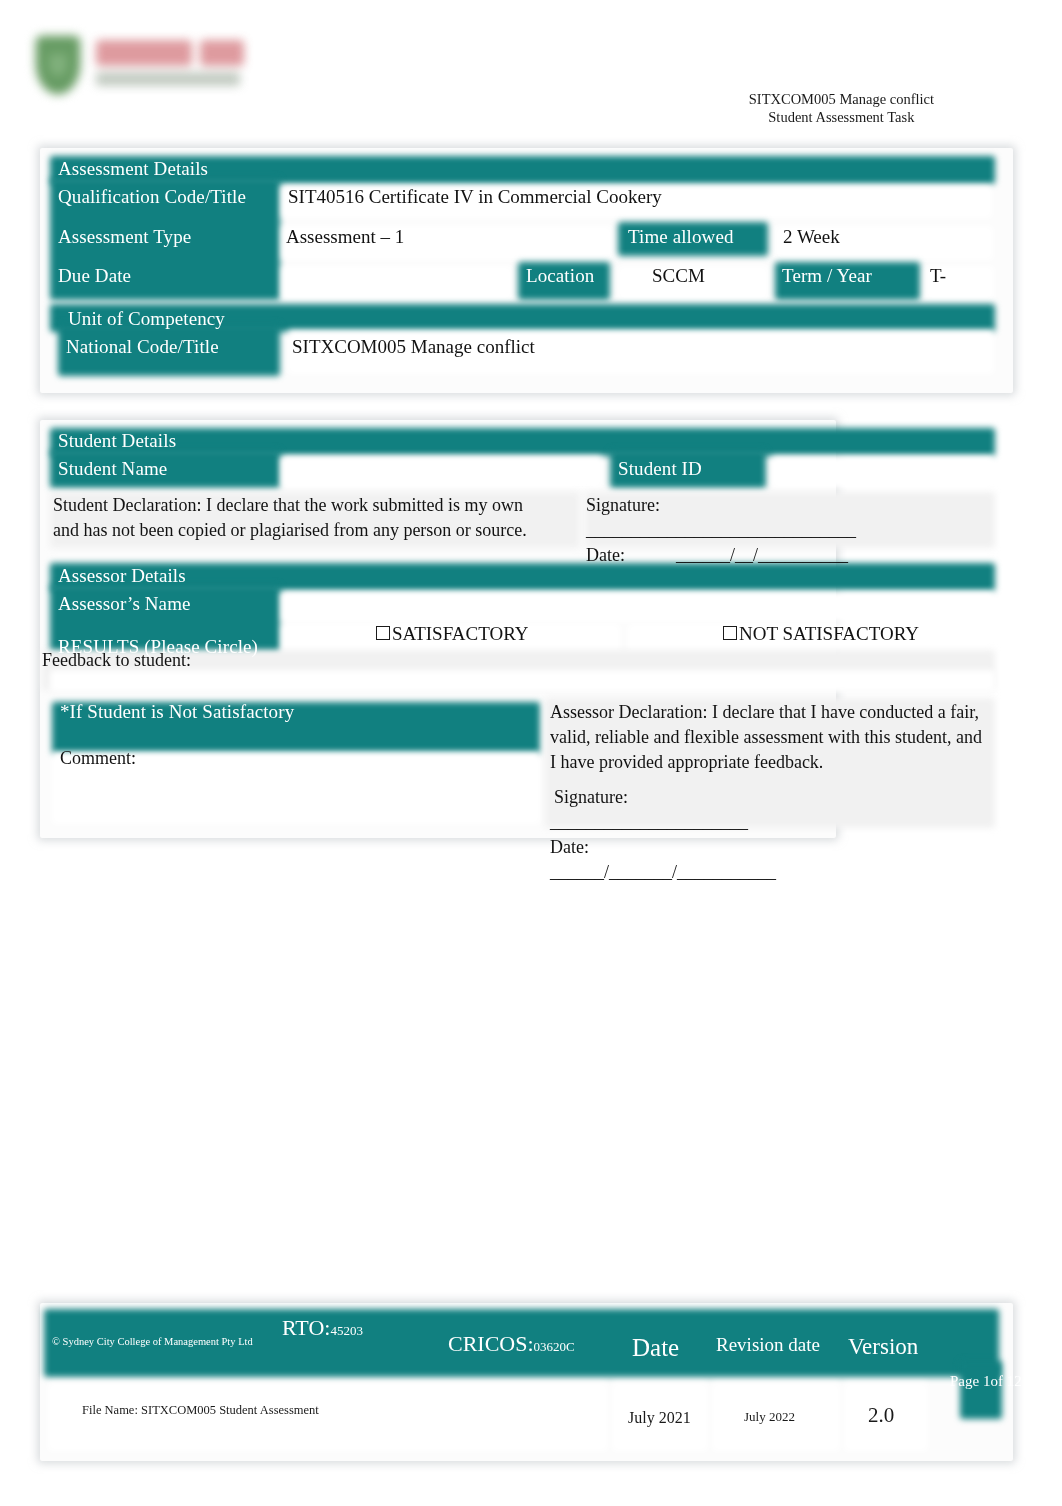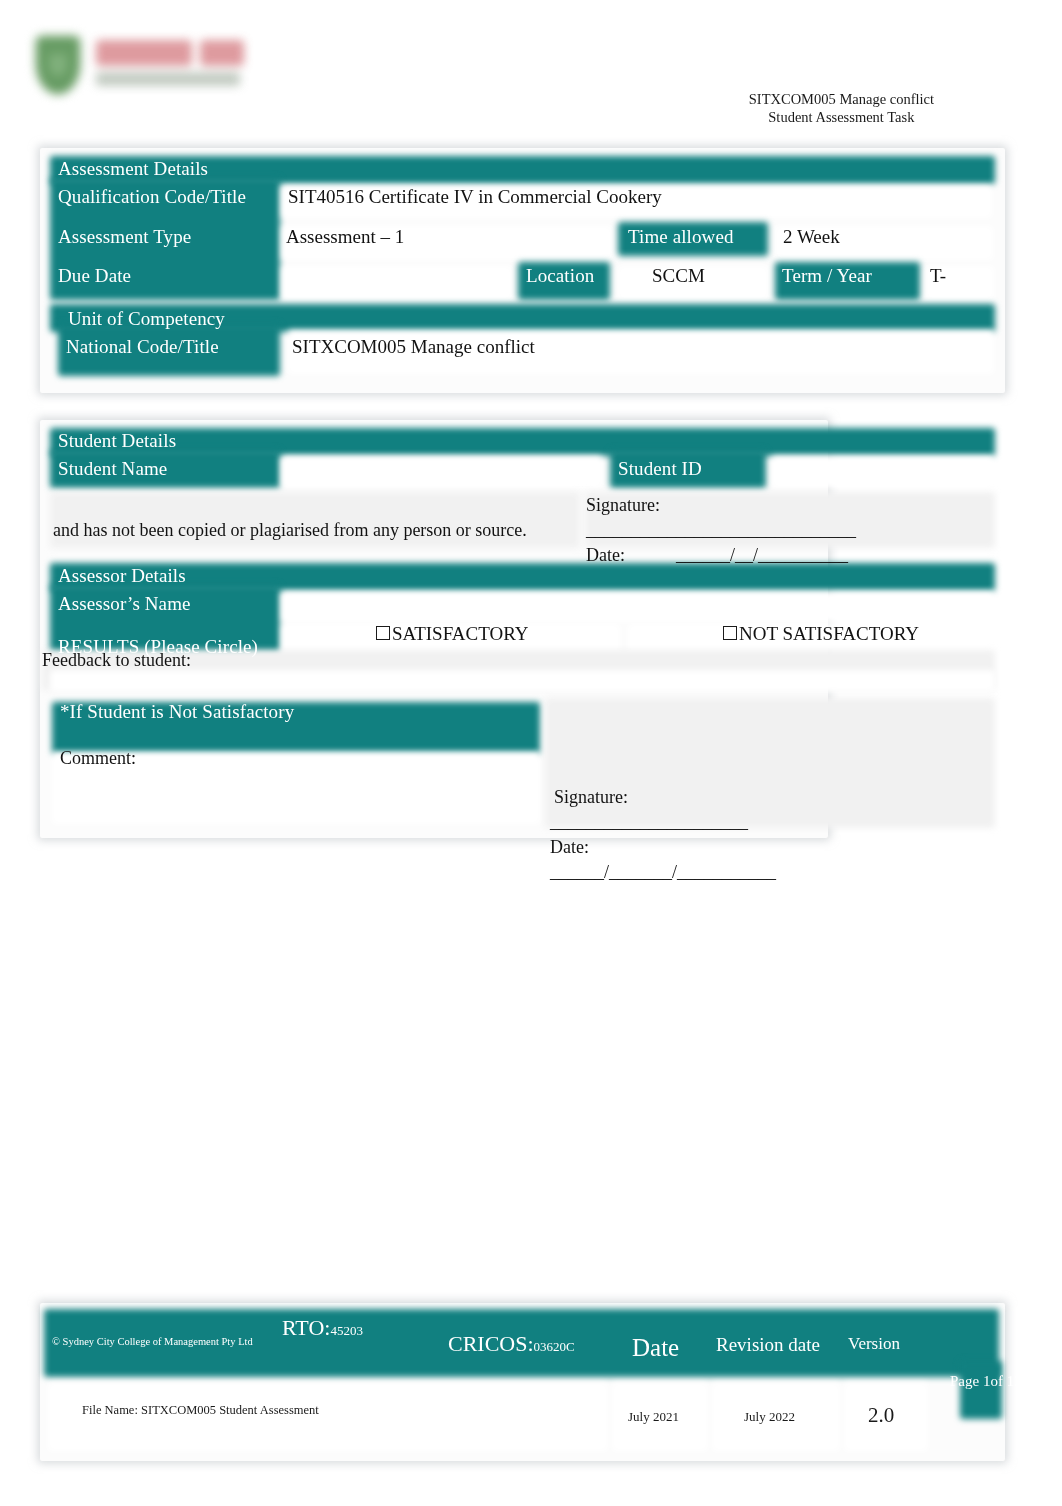--- a/index.html
+++ b/index.html
@@ -126,20 +126,21 @@
     color: #121212;
     font-size: 19px;
   }
 
   
   .panel {
     position: absolute;
     background: #fcfcfc;
     box-shadow: 0 0 9px 3px rgba(190,195,198,.55);
     border-radius: 2px;
+    padding-left: 8px;
   }
 
   .para {
     position: absolute;
     font-size: 18px;
     line-height: 25px;
     color: #121212;
     z-index: 5;
   }
 
@@ -236,21 +237,21 @@
 
     <div class="lbl" style="left:18px; top:10px;">Student Details</div>
     <div class="lbl" style="left:18px; top:38px;">Student Name</div>
     <div class="val" style="left:248px; top:38px;"></div>
     <div class="lbl" style="left:578px; top:38px;">Student ID</div>
     <div class="val" style="left:740px; top:38px;"></div>
 
     <div class="blurband gray" style="left:10px; top:72px; width:530px; height:56px;"></div>
     <div class="blurband gray" style="left:545px; top:72px; width:410px; height:56px;"></div>
     <div class="para" style="left:13px; top:73px; width:525px;">
-      <br>
+      <span>Student Declaration:   I declare that the work submitted is my own</span><br>
       <span>and has not been copied or plagiarised from any person or source.</span>
     </div>
     <div class="para" style="left:546px; top:73px;">
       <span>Signature:</span>
       <span>______________________________</span><br>
       <span>Date:</span>
       <span style="display:inline-block;width:42px"></span>
       <span>______/__/__________</span>
     </div>
 
@@ -275,20 +276,25 @@
     <div class="blurband gray" style="left:2px; top:230px; width:953px; height:40px;"></div>
     <div class="para" style="left:2px; top:228px;">Feedback to student:</div>
     <div class="blurband white" style="left:10px; top:250px; width:945px; height:22px;"></div>
 
     <div class="blurband teal" style="left:12px; top:282px; width:488px; height:52px;"></div>
     <div class="blurband white" style="left:12px; top:332px; width:488px; height:72px;"></div>
     <div class="lbl" style="left:20px; top:281px;">*If Student is Not Satisfactory</div>
     <div class="para" style="left:20px; top:326px;">Comment:</div>
 
     <div class="blurband gray" style="left:505px; top:278px; width:450px; height:130px;"></div>
+    <div class="para" style="left:510px; top:280px; width:448px;">
+      <span>Assessor Declaration:   I declare that I have conducted a fair,</span><br>
+      <span>valid, reliable and flexible assessment with this student, and</span><br>
+      <span>I have provided appropriate feedback.</span>
+    </div>
     <div class="para" style="left:510px; top:365px;">
       <span style="display:inline-block;width:4px"></span><span>Signature:</span>
       <span style="display:inline-block;width:26px"></span><span>______________________</span><br>
       <span>Date:</span>
       <span style="display:inline-block;width:52px"></span><span>______/_______/___________</span>
     </div>
   </div>
 
   <div class="panel" style="left:40px; top:1303px; width:965px; height:158px;">
 
@@ -303,22 +309,22 @@
 
     <div class="foot-cell foot-teal-txt" style="left:12px; top:33px; font-size:10.5px;">© Sydney City College of Management Pty Ltd</div>
     <div class="foot-cell foot-teal-txt" style="left:242px; top:12px; font-size:22px;">
       <span>RTO:</span><span style="font-size:13px;">45203</span>
     </div>
     <div class="foot-cell foot-teal-txt" style="left:408px; top:28px; font-size:22px;">
       <span>CRICOS:</span><span style="font-size:13px;">03620C</span>
     </div>
     <div class="foot-cell foot-teal-txt" style="left:592px; top:31px; font-size:25px;">Date</div>
     <div class="foot-cell foot-teal-txt" style="left:676px; top:31px; font-size:19px;">Revision date</div>
-    <div class="foot-cell foot-teal-txt" style="left:808px; top:31px; font-size:17px;">Version</div>
+    <div class="foot-cell foot-teal-txt" style="left:808px; top:31px; font-size:23px;">Version</div>
     <div class="foot-cell foot-teal-txt" style="left:910px; top:70px; font-size:15px;">Page 1of 12</div>
 
     <div class="foot-cell foot-dark-txt" style="left:42px; top:100px; font-size:12.5px;">File Name: SITXCOM005 Student Assessment</div>
-    <div class="foot-cell foot-dark-txt" style="left:588px; top:106px; font-size:13px;">July 2021</div>
+    <div class="foot-cell foot-dark-txt" style="left:588px; top:106px; font-size:16px;">July 2021</div>
     <div class="foot-cell foot-dark-txt" style="left:704px; top:106px; font-size:13px;">July 2022</div>
     <div class="foot-cell foot-dark-txt" style="left:828px; top:100px; font-size:21px;">2.0</div>
   </div>
 
 </div>
 
 </body></html>

